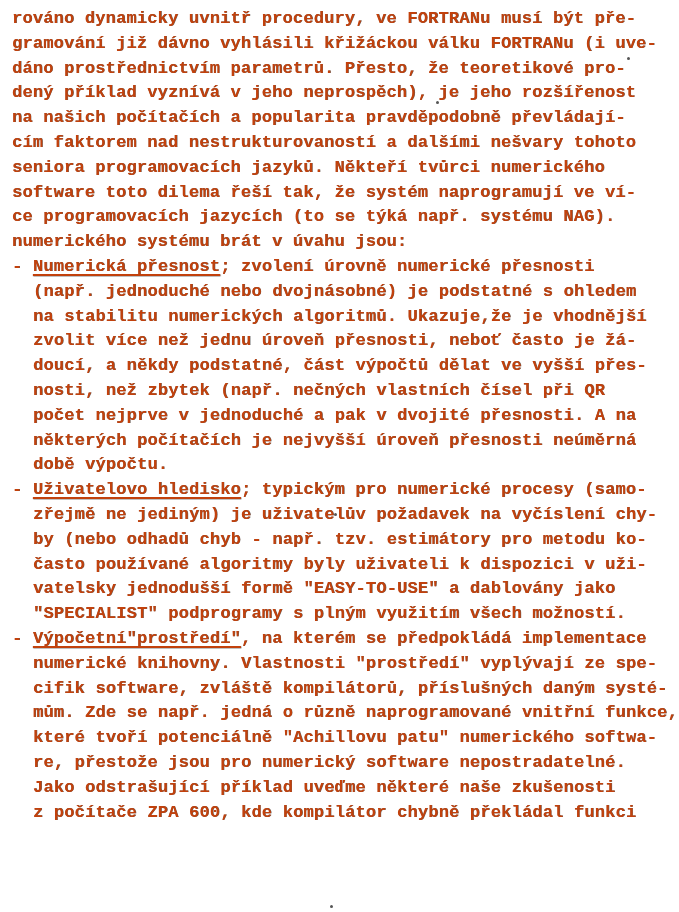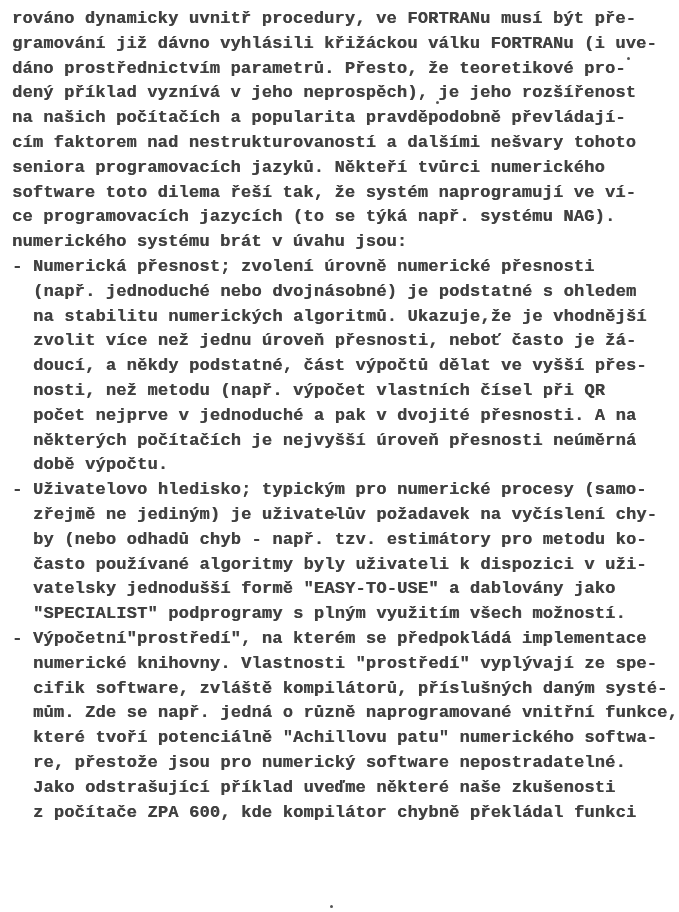--- a/index.html
+++ b/index.html
@@ -15,30 +15,31 @@
   }
   .page {
     position: absolute;
     inset: 0;
     padding: 7px 8px 0 12px;
     font-family: "Liberation Mono", "DejaVu Sans Mono", monospace;
     font-weight: 700;
     font-size: 17px;
     line-height: 24.8px;
     letter-spacing: 0.2px;
-    color: #404040;
+    color: #c2410c;
     text-shadow: 0.4px 0.4px 0.5px rgba(15,15,15,0.65);
   }
   .para { margin: 0; }
   .line { white-space: pre; }
   .para.body .line.indent { padding-left: 42px; }
   .para.bullet { padding-left: 21px; }
   .para.bullet .line.first { text-indent: -21px; }
   .marker { padding-right: 10.5px; }
   .term {
+    text-decoration: underline;
     text-decoration-thickness: 1.8px;
     text-underline-offset: 3px;
     text-decoration-skip-ink: none;
   }
   .speckle {
     position: absolute;
     width: 3px;
     height: 3px;
     border-radius: 50%;
     background: #2a2a2a;
@@ -62,21 +63,21 @@
     </div>
     <div class="para body">
       <div class="line">numerického systému brát v úvahu jsou:</div>
     </div>
     <div class="para bullet">
       <div class="line first"><span class="marker">-</span><span class="term">Numerická přesnost</span><span>; zvolení úrovně numerické přesnosti</span></div>
       <div class="line">(např. jednoduché nebo dvojnásobné) je podstatné s ohledem</div>
       <div class="line">na stabilitu numerických algoritmů. Ukazuje,že je vhodnější</div>
       <div class="line">zvolit více než jednu úroveň přesnosti, neboť často je žá-</div>
       <div class="line">doucí, a někdy podstatné, část výpočtů dělat ve vyšší přes-</div>
-      <div class="line">nosti, než metodu (např. výpočet vlastních čísel při QR</div>
+      <div class="line">nosti, než zbytek (např. nečných vlastních čísel při QR</div>
       <div class="line">počet nejprve v jednoduché a pak v dvojité přesnosti. A na</div>
       <div class="line">některých počítačích je nejvyšší úroveň přesnosti neúměrná</div>
       <div class="line">době výpočtu.</div>
     </div>
     <div class="para bullet">
       <div class="line first"><span class="marker">-</span><span class="term">Uživatelovo hledisko</span><span>; typickým pro numerické procesy (samo-</span></div>
       <div class="line">zřejmě ne jediným) je uživatelův požadavek na vyčíslení chy-</div>
       <div class="line">by (nebo odhadů chyb - např. tzv. estimátory pro metodu ko-</div>
       <div class="line">často používané algoritmy byly uživateli k dispozici v uži-</div>
       <div class="line">vatelsky jednodušší formě "EASY-TO-USE" a dablovány jako</div>

